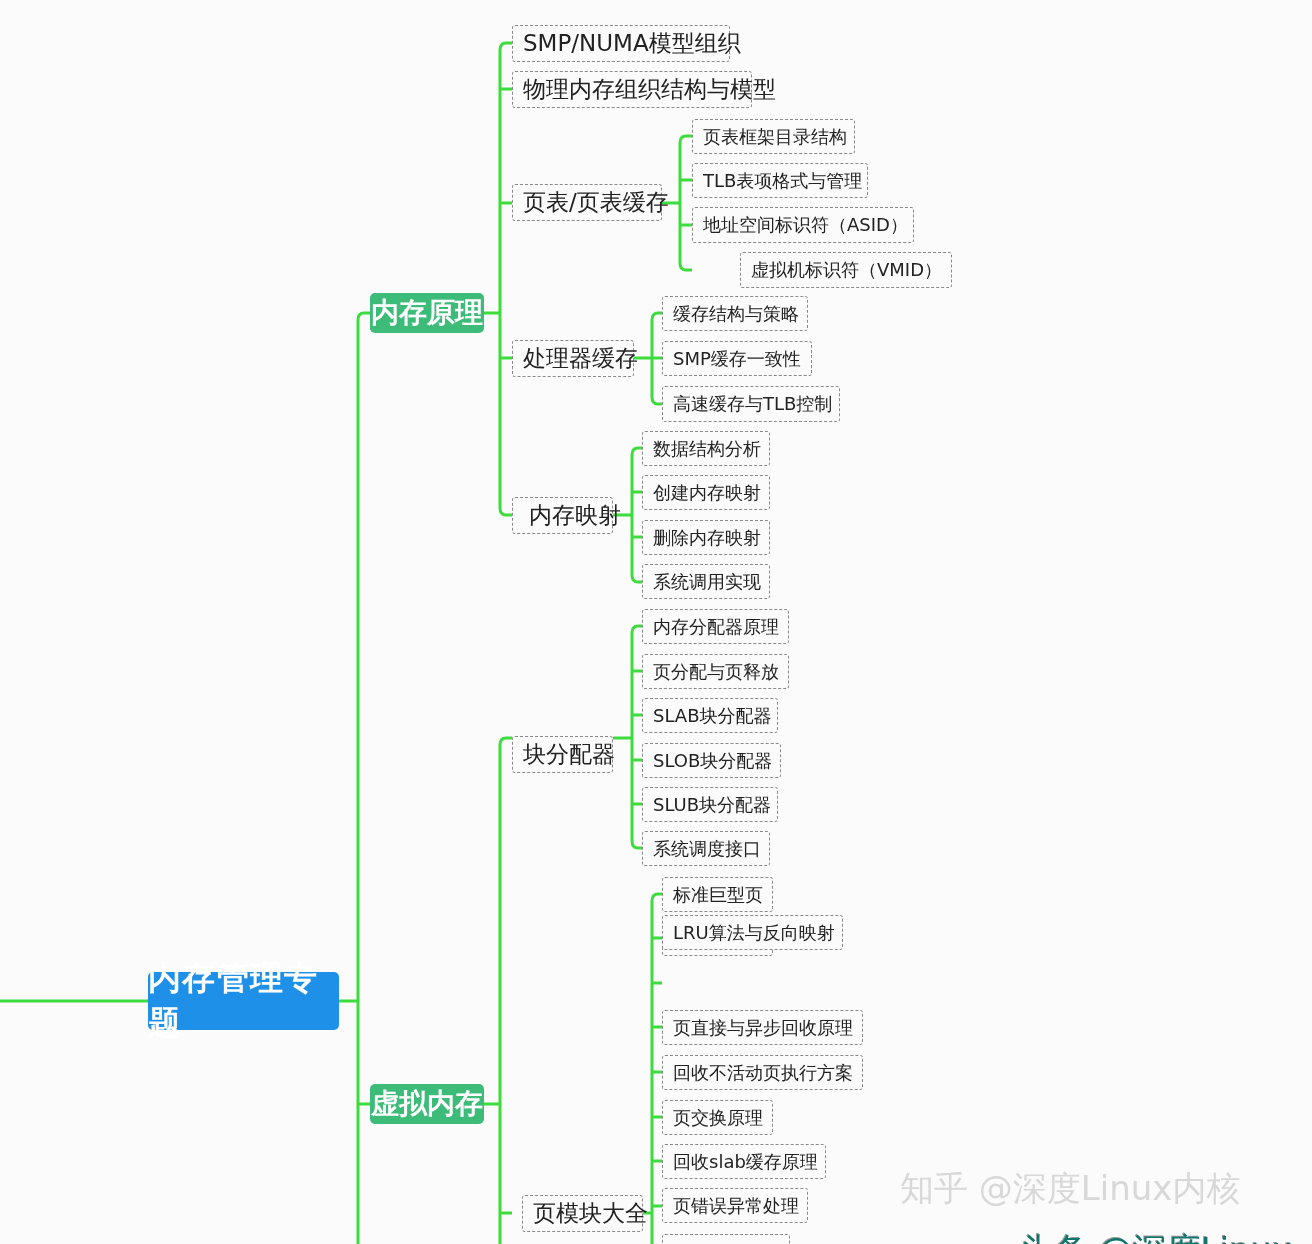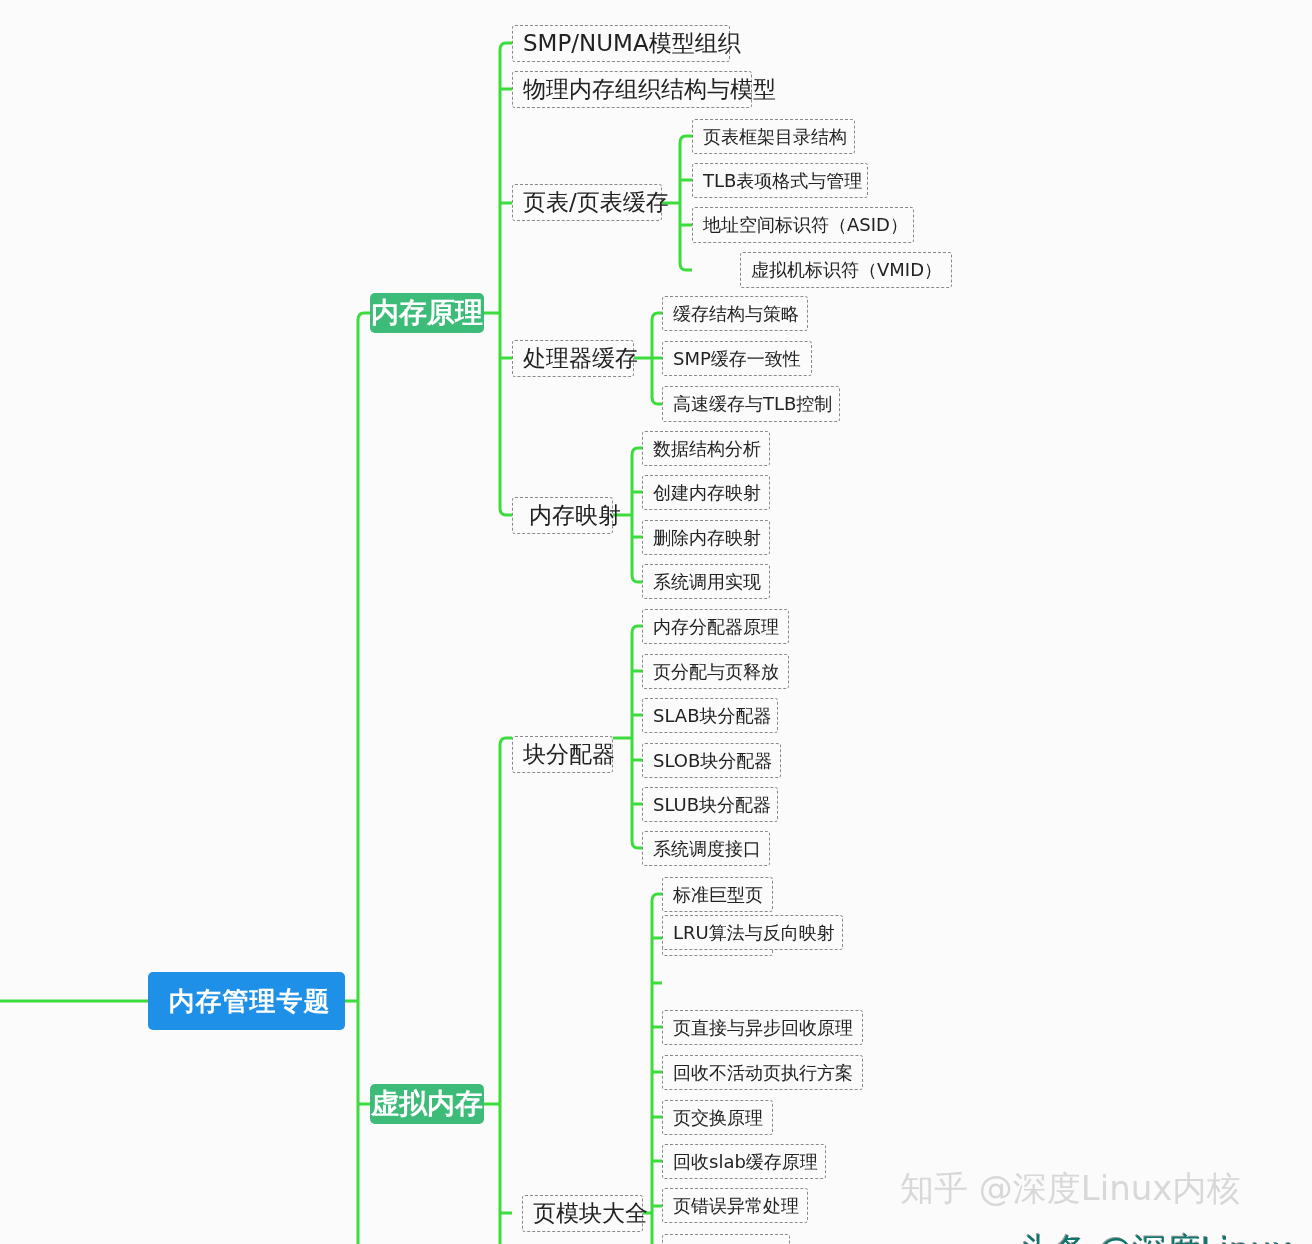--- a/index.html
+++ b/index.html
@@ -4,22 +4,22 @@
 <style>
   html, body { margin:0; padding:0; }
   body { width:1312px; height:1244px; background:#fbfbfb; position:relative; overflow:hidden;
          font-family:"DejaVu Sans","Liberation Sans",sans-serif; }
   svg.lines { position:absolute; left:0; top:0; width:1312px; height:1244px; }
   .node { position:absolute; box-sizing:border-box; border:1.5px dashed #8a8a8a; border-radius:3px;
           background:#fbfbfb; color:#222; font-size:18px; line-height:1; display:flex; align-items:center;
           padding:0 10px; white-space:nowrap; }
   .node.l2 { font-size:23px; }
   .root { position:absolute; left:148px; top:972px; width:191px; height:58px; background:#1e90e8;
-          color:#fff; font-weight:bold; font-size:26px; border-radius:5px; display:flex; align-items:center;
-          justify-content:center; letter-spacing:1px;padding-left:6px; }
+          color:#fff; font-weight:bold; font-size:33px; border-radius:5px; display:flex; align-items:center;
+          justify-content:center; letter-spacing:1px; }
   .main { position:absolute; background:#3dbb78; color:#fff; font-weight:bold; font-size:28px;
           border-radius:5px; display:flex; align-items:center; justify-content:center; width:114px; height:40px; }
   .wm { position:absolute; font-size:34px; white-space:nowrap; }
   .wm1 { left:900px; top:1166px; color:#d8d8d8; }
   .wm2 { left:1020px; top:1228px; color:#0f766e; text-shadow:2px 2px 0 #fff, -1px -1px 0 #999; }
 </style>
 </head>
 <body>
 
 <svg class="lines" viewBox="0 0 1312 1244">

